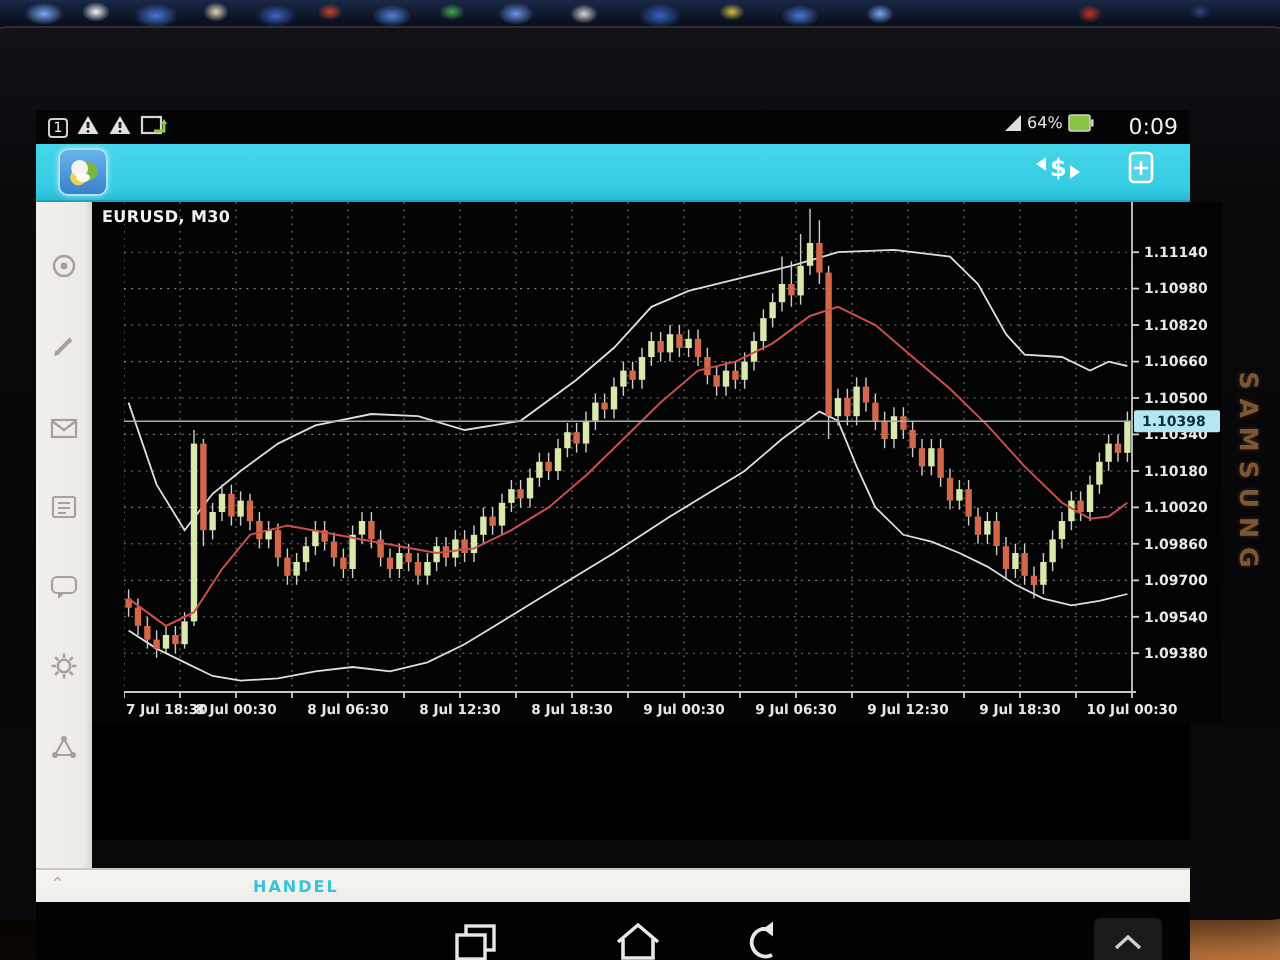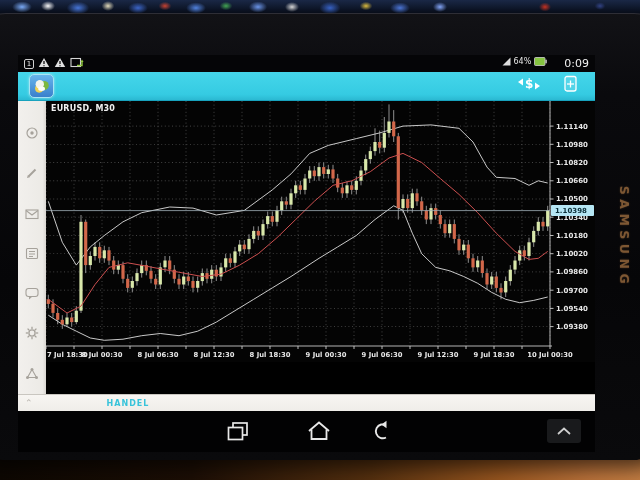--- a/index.html
+++ b/index.html
@@ -48,32 +48,32 @@
   
   .appbar{height:29px;background:linear-gradient(180deg,#45d6ea 0%,#35cbe2 80%,#2bb9d2 100%);
     border-bottom:1px solid #17a2bd;display:flex;align-items:center;
     padding:0 10px 0 11px;box-sizing:border-box;}
   .appicon{width:25px;height:24px;border-radius:5px;
     background:linear-gradient(180deg,#66b4ec 0%,#3a80cc 100%);
     border:1px solid #a8e4f4;box-shadow:0 0 3px rgba(255,255,255,.5);
     display:flex;align-items:center;justify-content:center;box-sizing:border-box;}
   .appbar-right{margin-left:auto;display:flex;align-items:center;gap:22px;padding-right:6px;}
   
-  .content{display:flex;height:293px;}
+  .content{display:flex;height:333px;}
   .sidebar{width:28px;background:linear-gradient(90deg,#f2f0ed 0%,#eceae6 88%,#d9d6d1 100%);
     display:flex;flex-direction:column;align-items:center;padding-top:24px;gap:21px;box-sizing:border-box;}
   .chartwrap{position:relative;width:549px;height:261px;background:#040404;}
   .chart-title{position:absolute;left:5px;top:3px;color:#f0f0f0;font-size:8px;font-weight:bold;
     letter-spacing:.2px;z-index:3;}
-  #chart-host{position:absolute;left:0;top:0;}
+  #chart-host{position:absolute;left:16px;top:0;}
   
   .bottombar{height:17px;background:linear-gradient(180deg,#f7f5f2 0%,#efede9 100%);
     border-top:1px solid #c9c6c0;display:flex;align-items:center;box-sizing:border-box;}
   .bb-chevron{margin-left:7px;color:#b7b3ac;font-size:9px;line-height:8px;}
-  .bb-label{margin-left:74px;color:#38c3da;font-size:8px;font-weight:bold;letter-spacing:1px;}
+  .bb-label{margin-left:94px;color:#38c3da;font-size:8px;font-weight:bold;letter-spacing:1px;}
   
   .navbar{position:relative;height:41px;background:#020203;}
   .nav-btn{position:absolute;top:9px;}
   .nav-chip{position:absolute;right:14px;top:8px;width:34px;height:24px;background:#191a1c;
     border-radius:3px;display:flex;align-items:center;justify-content:center;}
   .svgline{stroke:#e8e8e8;fill:none;}
 </style>
 </head>
 <body>
 <div id="stage">

